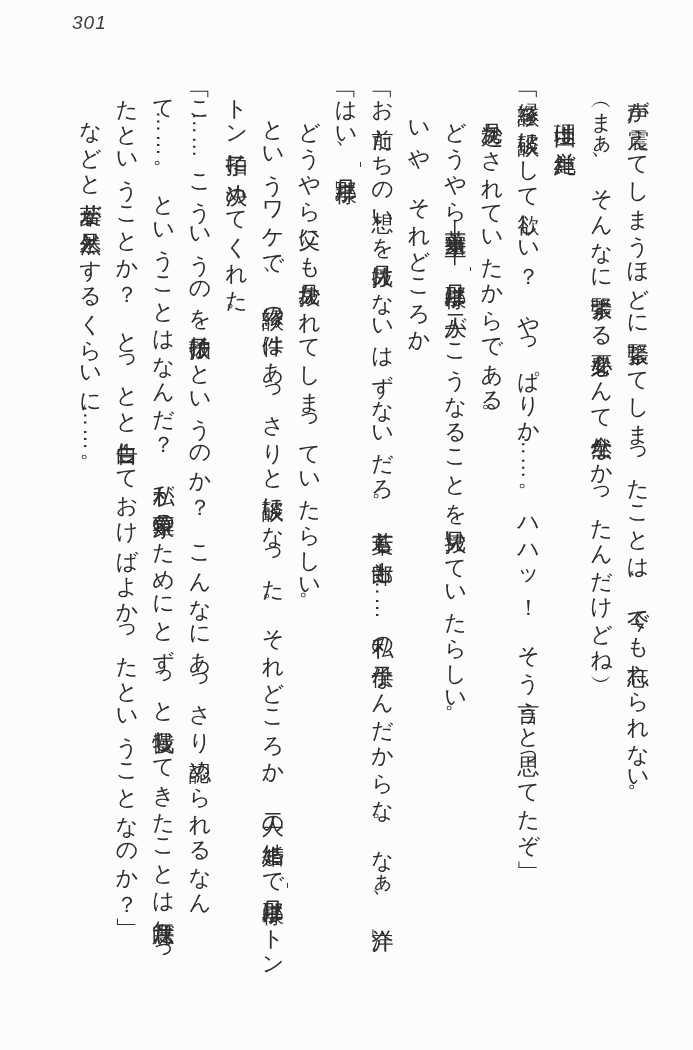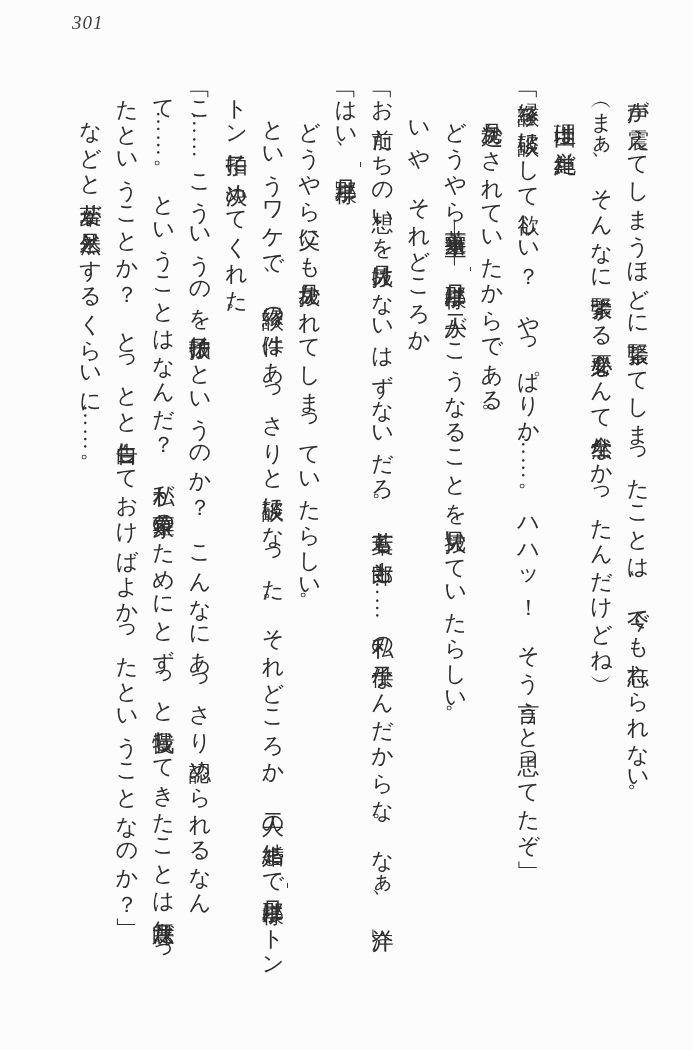--- a/index.html
+++ b/index.html
@@ -7,21 +7,21 @@
     padding: 0;
     width: 693px;
     height: 1050px;
     overflow: hidden;
   }
   .book-page {
     position: relative;
     width: 693px;
     height: 1050px;
     background: #fcfcfc;
-    font-family: Liberation Serif, serif;
+    font-family: Liberation Sans, sans-serif;
   }
   .page-number {
     position: absolute;
     top: 12px;
     left: 72px;
     font-style: italic;
     font-size: 19px;
     color: #3d3d3d;
     letter-spacing: 1px;
   }

